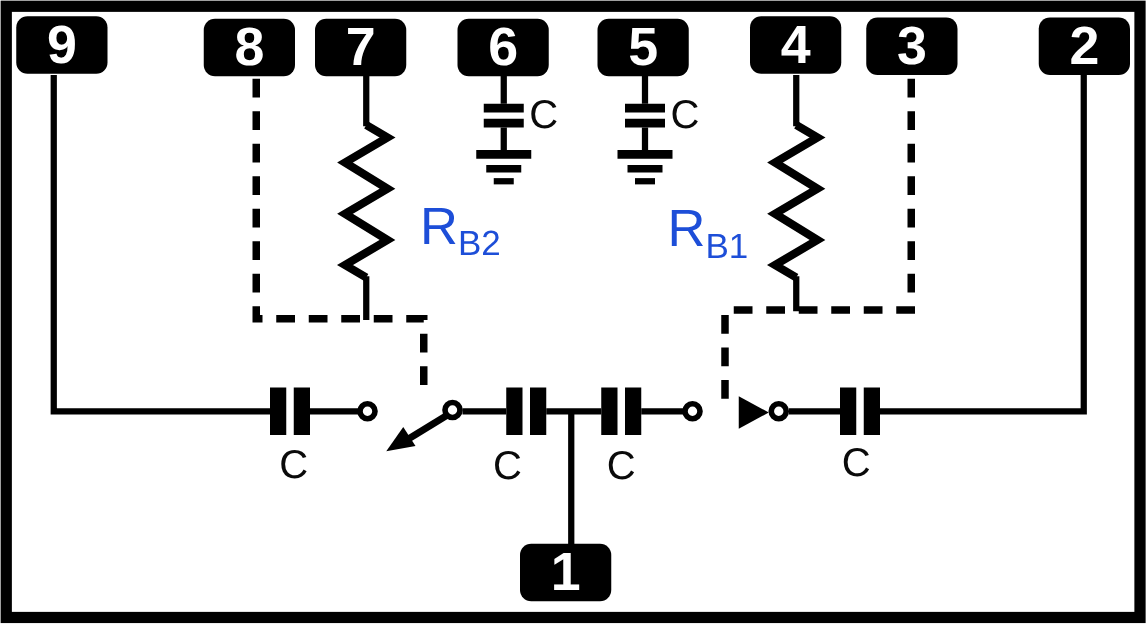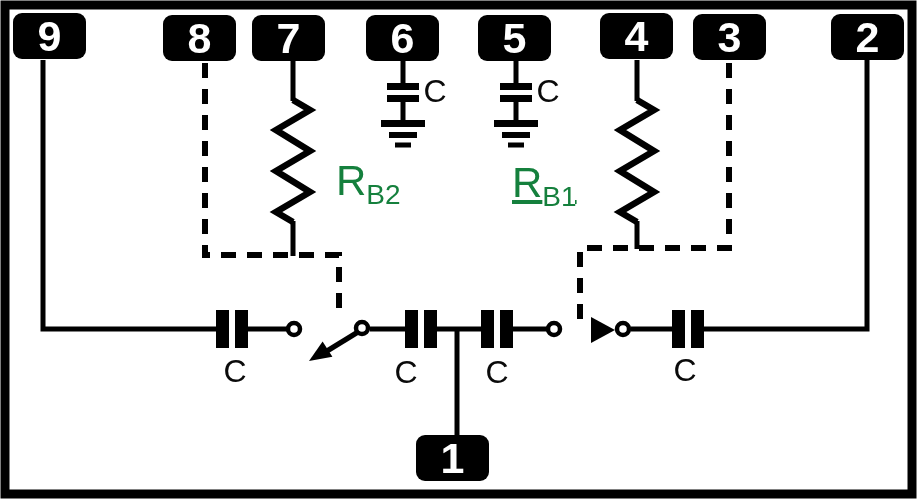--- a/index.html
+++ b/index.html
@@ -32,21 +32,21 @@
     text-align: center;
     font-size: 32px;
     font-weight: 400;
     color: #0a0a0a;
     line-height: 1;
   }
   .rlabel {
     position: absolute;
     font-size: 42px;
     font-weight: 400;
-    color: #15803d;
+    color: #1d4ed8;
     line-height: 1;
     white-space: nowrap;
   }
   .rsub {
     font-size: 28px;
     vertical-align: -9px;
     letter-spacing: 0px;
   }
 </style>
 </head>
@@ -134,15 +134,15 @@
   <div class="pin" style="left:416px; top:435px;">1</div>
 
   <div class="clabel" style="left:417px; top:75px;">C</div>
   <div class="clabel" style="left:530px; top:75px;">C</div>
   <div class="clabel" style="left:217px; top:355px;">C</div>
   <div class="clabel" style="left:388px; top:356px;">C</div>
   <div class="clabel" style="left:479px; top:356px;">C</div>
   <div class="clabel" style="left:667px; top:354px;">C</div>
 
   <div class="rlabel" style="left:336px; top:160px;"><span>R</span><span class="rsub">B2</span></div>
-  <div class="rlabel" style="left:512px; top:162px;text-decoration:underline;"><span>R</span><span class="rsub">B1</span></div>
+  <div class="rlabel" style="left:534px; top:162px;"><span>R</span><span class="rsub">B1</span></div>
 
 </div>
 
 </body></html>

